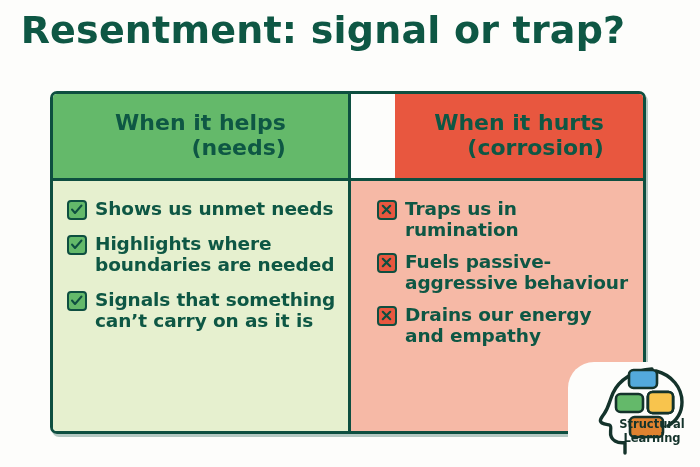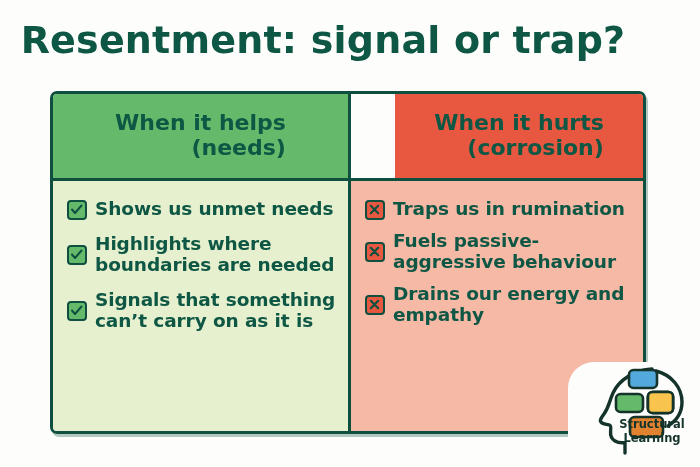--- a/index.html
+++ b/index.html
@@ -18,21 +18,21 @@
   #infographic {
     position: absolute;
     inset: 0;
     background: #FDFDFB;
   }
 
   
   .title {
     position: absolute;
     left: 0;
-    top: 18px;
+    top: 8px;
     width: 646px;
     text-align: center;
     font-family: "DejaVu Sans", sans-serif;
     font-size: 38px;
     font-weight: 700;
     letter-spacing: 0.2px;
     color: #0E5744;
     white-space: nowrap;
   }
 
@@ -74,20 +74,21 @@
   .head-right {
     background: #E8573F;
     margin-left: 44px;
   }
   .body-left {
     background: #E6F0CF;
     border-right: 3px solid #0E4F40;
   }
   .body-right {
     background: #F6B9A6;
+    padding-left: 12px;
   }
 
   .head-cell {
     display: flex;
     align-items: center;
     justify-content: center;
     text-align: right;
     color: #0E5744;
     font-size: 22px;
     font-weight: 700;
@@ -100,21 +101,21 @@
   
   .list {
     list-style: none;
     margin: 0;
     padding: 16px 12px 10px 14px;
     box-sizing: border-box;
     height: 100%;
   }
   .list li {
     display: flex;
-    align-items: center;
+    align-items: flex-start;
     gap: 8px;
     margin-bottom: 12px;
   }
   .list.right-list li { margin-bottom: 9px; }
 
   .item-text {
     color: #0E5744;
     font-size: 18.5px;
     font-weight: 600;
     line-height: 1.16;

